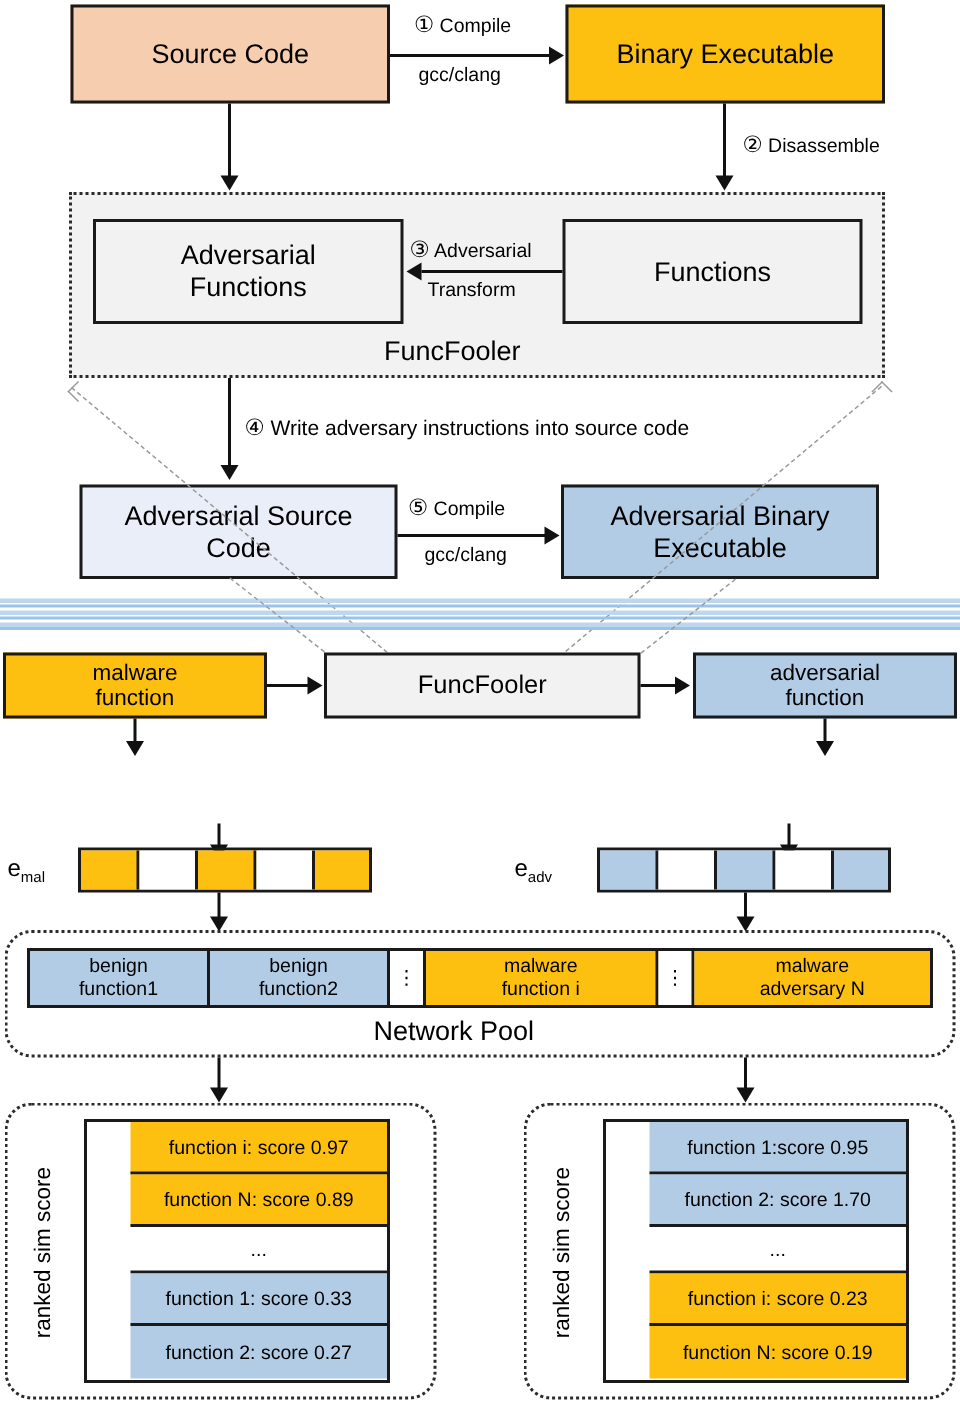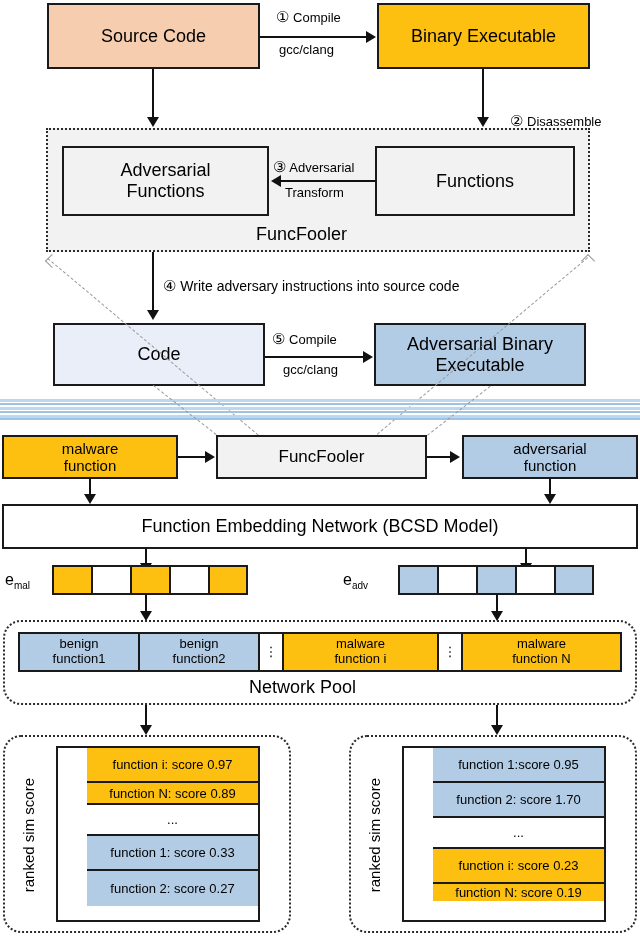--- a/index.html
+++ b/index.html
@@ -162,21 +162,21 @@
   </div>
   <div class="lbl t13" style="left:279px;top:42px;">
      <span>gcc/clang</span>
   </div>
 
   <div class="vline" style="left:152px;top:69px;height:52px;"></div>
   <div class="arrowdown" style="left:147px;top:117px;"></div>
 
   <div class="vline" style="left:482px;top:69px;height:52px;"></div>
   <div class="arrowdown" style="left:477px;top:117px;"></div>
-  <div class="lbl t13" style="left:510px;top:88px;margin-top:24px;">
+  <div class="lbl t13" style="left:495px;top:88px;">
      <span class="circnum">②</span>
      <span>Disassemble</span>
   </div>
 
   <div class="dashbox grey" style="left:46px;top:128px;width:544px;height:124px;"></div>
 
   <div class="box hard grey t18" style="left:62px;top:146px;width:207px;height:70px;flex-direction:column;">
     <span>Adversarial</span>
     <span>Functions</span>
   </div>
@@ -200,20 +200,21 @@
   </div>
 
   <div class="vline" style="left:152px;top:252px;height:62px;"></div>
   <div class="arrowdown" style="left:147px;top:310px;"></div>
   <div class="lbl t14" style="left:163px;top:277px;">
      <span class="circnum">④</span>
      <span>Write adversary instructions into source code</span>
   </div>
 
   <div class="box hard paleblue t18" style="left:53px;top:323px;width:212px;height:63px;flex-direction:column;">
+    <span>Adversarial Source</span>
     <span>Code</span>
   </div>
 
   <div class="box hard lblue t18" style="left:374px;top:323px;width:212px;height:63px;flex-direction:column;">
     <span>Adversarial Binary</span>
     <span>Executable</span>
   </div>
 
   <div class="hline" style="left:265px;top:356px;width:99px;"></div>
   <div class="arrowright" style="left:363px;top:351px;"></div>
@@ -262,23 +263,20 @@
 
   <div class="diag" style="left:216px;top:435px;width:80px;transform:rotate(218deg);"></div>
   <div class="diag" style="left:427px;top:435px;width:80px;transform:rotate(-38deg);"></div>
 
   <div class="vline" style="left:89px;top:479px;height:20px;"></div>
   <div class="arrowdown" style="left:84px;top:494px;"></div>
 
   <div class="vline" style="left:549px;top:479px;height:20px;"></div>
   <div class="arrowdown" style="left:544px;top:494px;"></div>
 
-  <div class="box hard white t18" style="left:2px;top:504px;width:636px;height:45px;">
-    <span>Function Embedding Network (BCSD Model)</span>
-  </div>
 
   <div class="vline" style="left:145px;top:549px;height:18px;"></div>
   <div class="arrowdown" style="left:140px;top:563px;"></div>
 
   <div class="lbl t16" style="left:5px;top:570px;">
      <span>e</span><span class="sub">mal</span>
   </div>
 
   <div class="cellrow" style="left:52px;top:565px;width:196px;height:30px;">
     <div class="amber" style="width:39px;"></div>
@@ -321,21 +319,21 @@
       <span>function2</span>
     </div>
     <div class="poolcell white t13" style="width:24px;">⋮</div>
     <div class="poolcell amber t13" style="width:155px;flex-direction:column;">
       <span>malware</span>
       <span>function i</span>
     </div>
     <div class="poolcell white t13" style="width:24px;">⋮</div>
     <div class="poolcell amber t13" style="width:157px;flex-direction:column;">
       <span>malware</span>
-      <span>function N</span>
+      <span>adversary N</span>
     </div>
   </div>
 
   <div class="lbl t18" style="left:249px;top:677px;">
      <span>Network Pool</span>
   </div>
 
   <div class="vline" style="left:145px;top:705px;height:24px;"></div>
   <div class="arrowdown" style="left:140px;top:725px;"></div>
 
@@ -345,21 +343,21 @@
   <div class="rounddash" style="left:3px;top:735px;width:288px;height:198px;"></div>
 
   <div class="vertlabel t15" style="left:20px;top:778px;">
      <span>ranked sim score</span>
   </div>
 
   <div class="stack" style="left:56px;top:746px;width:204px;height:176px;">
     <div class="amber t13" style="height:35px;">
       <span>function i: score 0.97</span>
     </div>
-    <div class="amber t13" style="height:22px;">
+    <div class="amber t13" style="height:35px;">
       <span>function N: score 0.89</span>
     </div>
     <div class="white t13" style="height:31px;">
       <span>...</span>
     </div>
     <div class="lblue t13" style="height:35px;">
       <span>function 1: score 0.33</span>
     </div>
     <div class="lblue t13" style="height:35px;">
       <span>function 2: score 0.27</span>
@@ -378,18 +376,18 @@
     </div>
     <div class="lblue t13" style="height:35px;">
       <span>function 2: score 1.70</span>
     </div>
     <div class="white t13" style="height:31px;">
       <span>...</span>
     </div>
     <div class="amber t13" style="height:35px;">
       <span>function i: score 0.23</span>
     </div>
-    <div class="amber t13" style="height:17px;">
+    <div class="amber t13" style="height:35px;">
       <span>function N: score 0.19</span>
     </div>
   </div>
 
 </div>
 
 </body></html>

